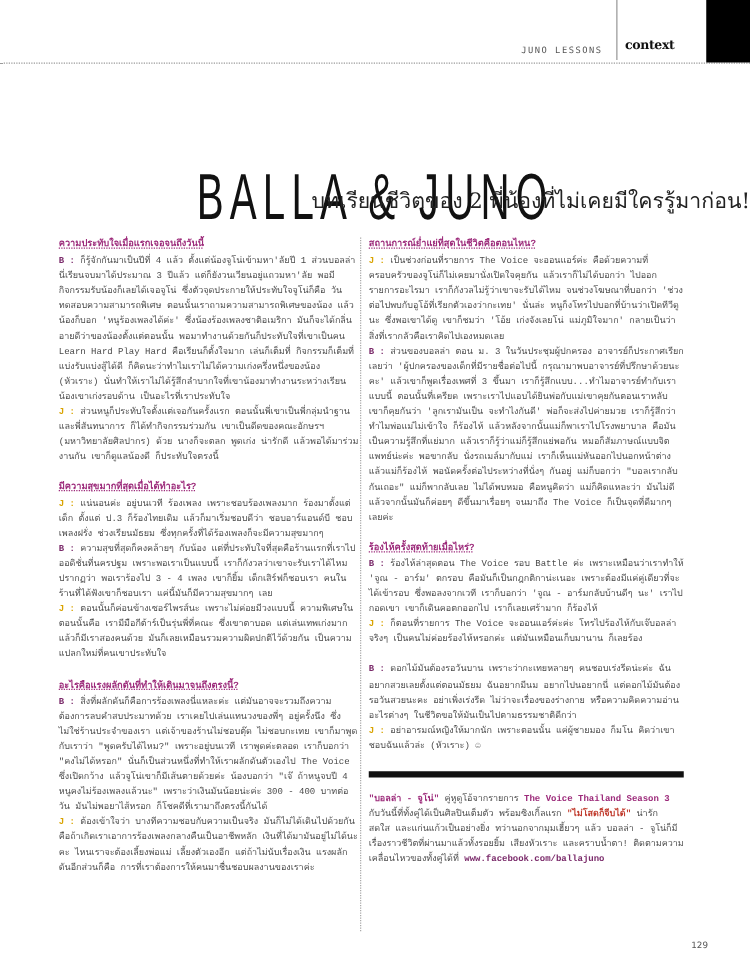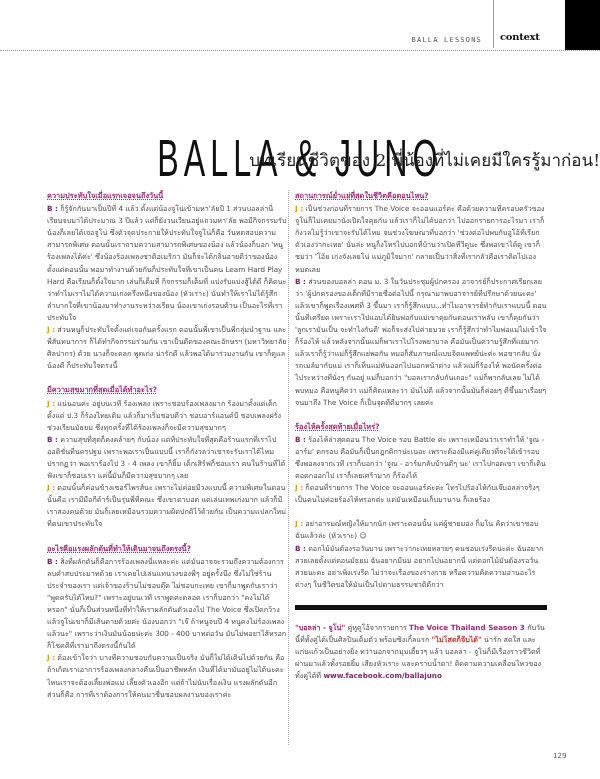--- a/index.html
+++ b/index.html
@@ -33,21 +33,21 @@
     font-family: "Liberation Sans Narrow", "Liberation Sans", sans-serif;
     font-size: 52px; letter-spacing: 8px; color: #111; font-weight: normal;
     transform: scaleX(0.62); transform-origin: 300px 0;
     line-height: 58px;
   }
   .subtitle {
     position: absolute; left: 0; top: 146px; width: 600px; text-align: right;
     font-family: "DejaVu Serif", serif; font-size: 17px; color: #222;
   }
   .col {
-    position: absolute; top: 190px; font-size: 7.2px; line-height: 12.1px; color: #4a4a4a;
+    position: absolute; top: 190px; font-size: 7.2px; line-height: 12.1px; color: #4a4a4a; font-family: Liberation Mono, monospace;
   }
   .col-left { left: 47px; width: 240px; }
   .col-right { left: 288px; width: 252px; padding-left: 6px; border-left: 1px dotted #aaa; height: 555px; }
   .q {
     color: #9c2a7a; font-weight: bold; font-size: 7.4px; margin: 0 0 1px 0;
     text-decoration: underline; text-decoration-style: dotted;
   }
   .para { margin: 0; }
   .spk { font-weight: bold; }
   .spk-b { color: #7a2a6a; }
@@ -59,21 +59,21 @@
   .hl-red { color: #c0392b; font-weight: bold; }
   .hl-link { color: #7a2a6a; font-weight: bold; }
   .pageno {
     position: absolute; left: 553px; top: 752px; font-size: 7px; color: #555;
   }
 </style>
 </head>
 <body>
 
 <div class="topbar"></div>
-<div class="section-label">BALLA LESSONS</div>
+<div class="section-label">JUNO LESSONS</div>
 <div class="vbar"></div>
 <div class="brand">context</div>
 <div class="black-tab"></div>
 
 <h1 class="title">BALLA &amp; JUNO</h1>
 <div class="subtitle">บทเรียนชีวิตของ 2 พี่น้องที่ไม่เคยมีใครรู้มาก่อน!</div>
 
 <div class="col col-left">
 
   <div>
@@ -108,22 +108,22 @@
   <div class="gap"></div>
 
   <div>
     <div class="q">ร้องไห้ครั้งสุดท้ายเมื่อไหร่?</div>
     <p class="para"><span class="spk spk-b">B :</span> <span>ร้องไห้ล่าสุดตอน The Voice รอบ Battle ค่ะ เพราะเหมือนว่าเราทำให้ 'จูณ - อาร์ม' ตกรอบ คือมันก็เป็นกฎกติกาน่ะเนอะ เพราะต้องมีแค่คู่เดียวที่จะได้เข้ารอบ ซึ่งพอลงจากเวที เราก็บอกว่า 'จูณ - อาร์มกลับบ้านดีๆ นะ' เราไปกอดเขา เขาก็เดินคอตกออกไป เราก็เลยเศร้ามาก ก็ร้องไห้</span></p>
     <p class="para"><span class="spk spk-j">J :</span> <span>ก็ตอนที่รายการ The Voice จะออนแอร์ค่ะค่ะ โทรไปร้องไห้กับเจ๊บอลล่าจริงๆ เป็นคนไม่ค่อยร้องไห้หรอกค่ะ แต่มันเหมือนเก็บมานาน ก็เลยร้อง</span></p>
   </div>
   <div class="gap"></div>
 
   <div>
+    <p class="para"><span class="spk spk-b">B :</span> <span>ดอกไม้มันต้องรอวันบาน เพราะว่ากะเทยหลายๆ คนชอบเร่งรีดน่ะค่ะ ฉันอยากสวยเลยตั้งแต่ตอนมัธยม ฉันอยากมีนม อยากไปนอยากนี่ แต่ดอกไม้มันต้องรอวันสวยนะคะ อย่าเพิ่งเร่งรีด ไม่ว่าจะเรื่องของร่างกาย หรือความคิดความอ่านอะไรต่างๆ ในชีวิตขอให้มันเป็นไปตามธรรมชาติดีกว่า</span></p>
     <p class="para"><span class="spk spk-j">J :</span> <span>อย่าอารมณ์หญิงให้มากนัก เพราะตอนนั้น แค่ผู้ชายมอง ก็มโน คิดว่าเขาชอบฉันแล้วล่ะ (หัวเราะ) ☺</span></p>
-    <p class="para"><span class="spk spk-b">B :</span> <span>ดอกไม้มันต้องรอวันบาน เพราะว่ากะเทยหลายๆ คนชอบเร่งรีดน่ะค่ะ ฉันอยากสวยเลยตั้งแต่ตอนมัธยม ฉันอยากมีนม อยากไปนอยากนี่ แต่ดอกไม้มันต้องรอวันสวยนะคะ อย่าเพิ่งเร่งรีด ไม่ว่าจะเรื่องของร่างกาย หรือความคิดความอ่านอะไรต่างๆ ในชีวิตขอให้มันเป็นไปตามธรรมชาติดีกว่า</span></p>
   </div>
 
   <div class="rule"></div>
 
   <p class="bio"><span class="hl-purple">"บอลล่า - จูโน่"</span><span> คู่หูดูโอ้จากรายการ </span><span class="hl-purple">The Voice Thailand Season 3</span><span> กับวันนี้ที่ทั้งคู่ได้เป็นศิลปินเต็มตัว พร้อมซิงเกิ้ลแรก </span><span class="hl-red">"ไม่โสดก็จีบได้"</span><span> น่ารัก สดใส และแก่นแก้วเป็นอย่างยิ่ง ทว่านอกจากมุมเฮี้ยวๆ แล้ว บอลล่า - จูโน่ก็มีเรื่องราวชีวิตที่ผ่านมาแล้วทั้งรอยยิ้ม เสียงหัวเราะ และคราบน้ำตา! ติดตามความเคลื่อนไหวของทั้งคู่ได้ที่ </span><span class="hl-link">www.facebook.com/ballajuno</span></p>
 </div>
 
 <div class="pageno">129</div>
 
 </body></html>

